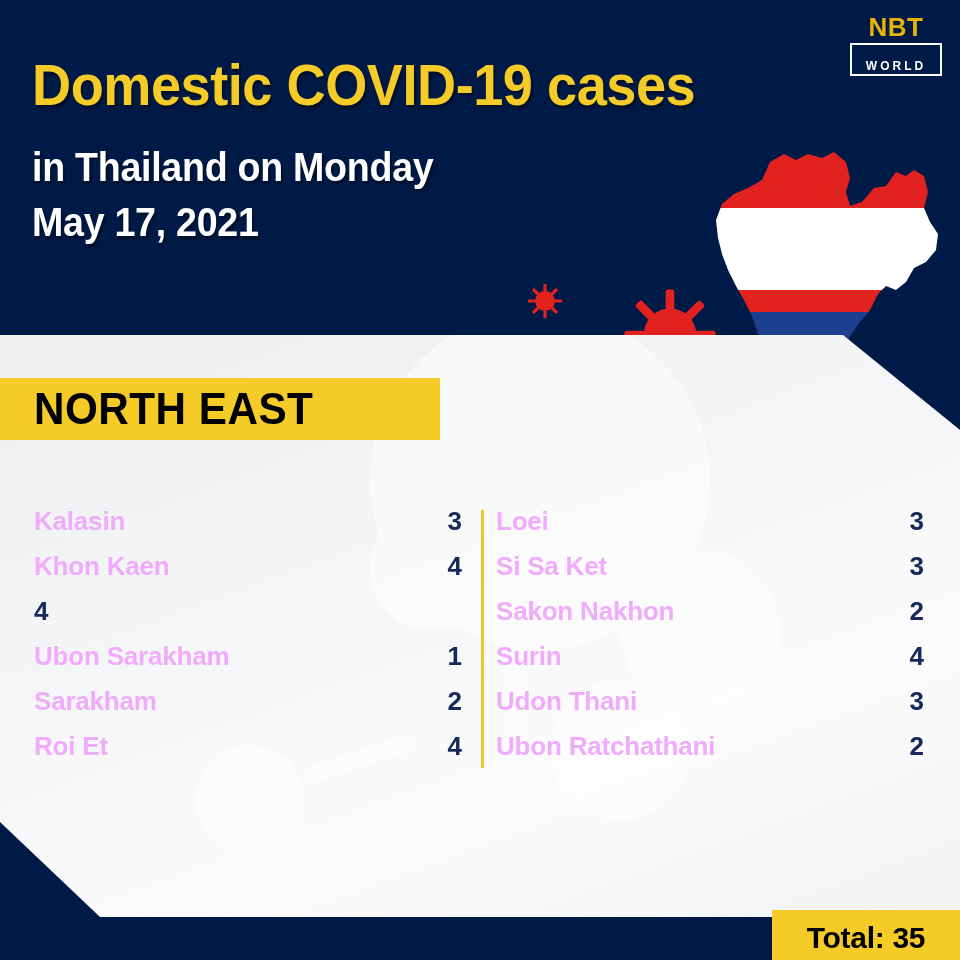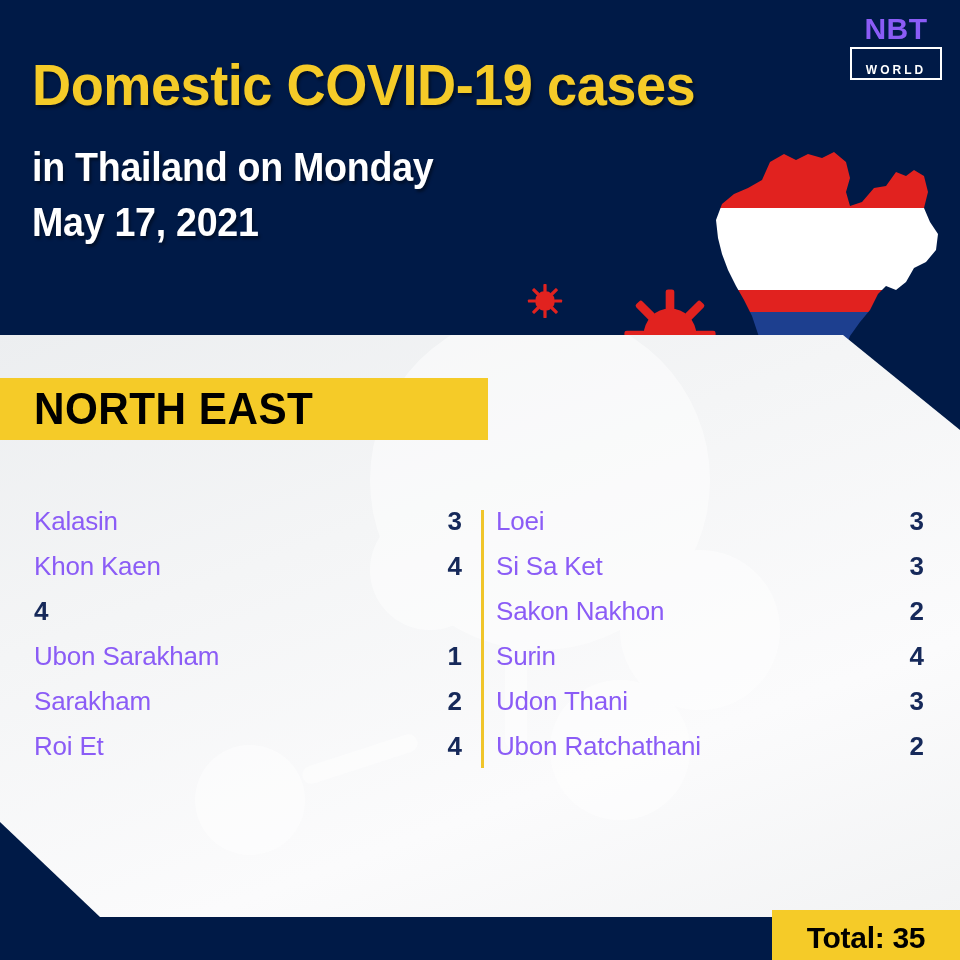--- a/index.html
+++ b/index.html
@@ -14,21 +14,21 @@
   }
 
   
   .header { position:absolute; left:0; top:0; width:960px; height:340px; }
 
   .logo {
     position:absolute; right:18px; top:14px;
     width:92px; text-align:center; line-height:1;
   }
   .logo .nbt {
-    font-size:30px; font-weight:bold; color:#8b5cf6;
+    font-size:26px; font-weight:bold; color:#eab308;
     letter-spacing:0.5px; font-family:"Liberation Sans", sans-serif;
   }
   .logo .world {
     margin-top:3px; font-size:12px; font-weight:bold; color:#ffffff;
     letter-spacing:3px; border:2px solid #ffffff; padding:15px 0 2px 0;
   }
 
   .title {
     position:absolute; left:32px; top:52px;
     font-size:57px; font-weight:bold; color:#f5cb28;
@@ -53,21 +53,21 @@
   
   .panel {
     position:absolute; left:0; top:330px; width:960px; height:592px;
     background:linear-gradient(160deg,#eceef0 0%,#f4f5f6 35%,#fbfbfc 70%,#f2f3f4 100%);
     clip-path:polygon(0 5px, 843px 5px, 960px 100px, 960px 587px, 100px 587px, 0 492px);
   }
   .panel-bg-virus { position:absolute; inset:0; opacity:0.55; }
 
   .region-banner {
     position:absolute; left:0; top:378px;
-    height:62px; width:488px;
+    height:62px; width:440px;
     background:#f5cb28; display:flex; align-items:center;
   }
   .region-banner span {
     margin-left:34px; font-size:44px; font-weight:bold; color:#000000;
     letter-spacing:0.5px; transform:scaleX(0.96); transform-origin:left center;
   }
 
   
   .col { position:absolute; top:506px; }
   .col-left  { left:34px;  width:428px; }
@@ -76,21 +76,21 @@
   .divider {
     position:absolute; left:481px; top:510px;
     width:3px; height:258px; background:#f0c52a;
   }
 
   .row {
     display:flex; align-items:baseline; justify-content:space-between;
     height:45px;
   }
   .row .name {
-    font-size:26px; font-weight:normal; color:#8b5cf6;
+    font-size:26px; font-weight:bold; color:#f0abfc;
     letter-spacing:-0.2px; white-space:nowrap;
   }
   .row .count {
     font-size:26px; font-weight:bold; color:#16295a;
   }
 
   
   .total {
     position:absolute; left:772px; top:862px;
     width:188px; height:55px; background:#f5cb28;

